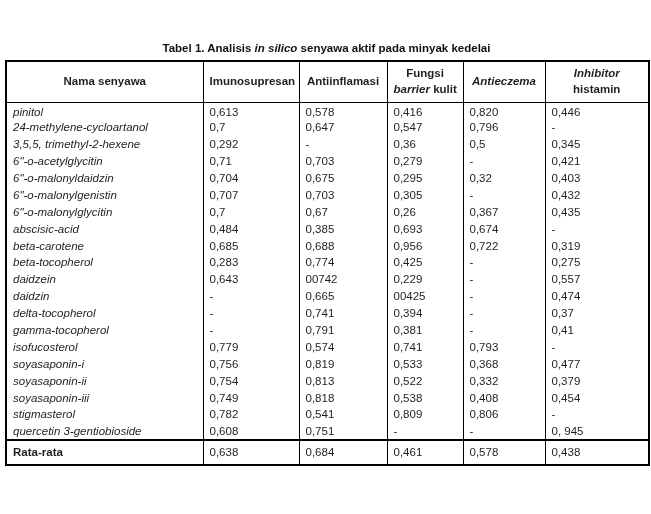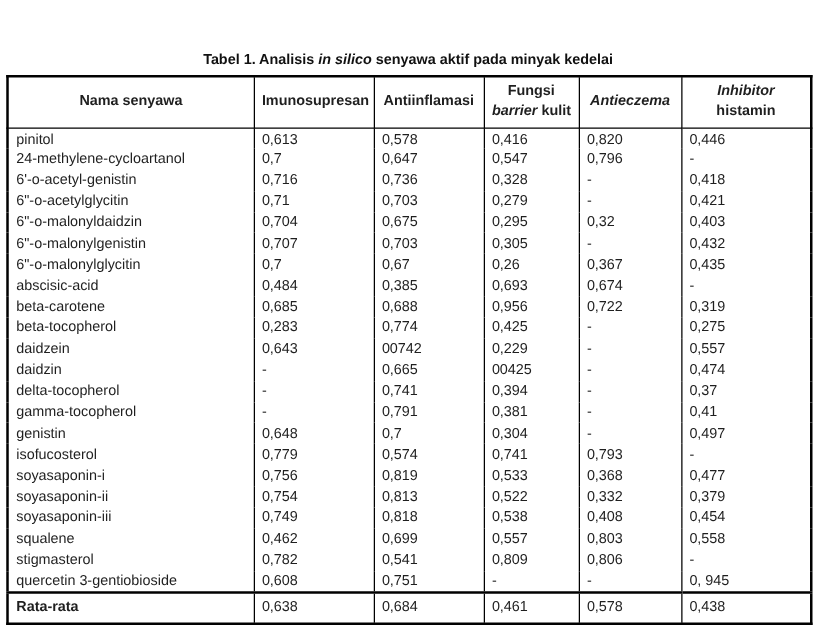--- a/index.html
+++ b/index.html
@@ -48,21 +48,21 @@
   thead th {
     height: 41px;
     font-weight: bold;
     text-align: center;
     border-bottom: 1px solid #000;
     line-height: 1.35;
   }
   thead th.first { text-align: center; }
   tbody td { height: 16.9px; text-align: left; }
   tbody tr.first td { padding-top: 3px; }
-  td.name { }
+  td.name { font-style: italic; }
   tfoot td {
     border-top: 2px solid #000;
     height: 25px;
     text-align: left;
   }
   tfoot td.label { font-weight: bold; }
 </style>
 </head>
 <body>
 
@@ -112,26 +112,26 @@
         </tr>
         <tr>
           <td class="name">24-methylene-cycloartanol</td>
           <td>0,7</td>
           <td>0,647</td>
           <td>0,547</td>
           <td>0,796</td>
           <td>-</td>
         </tr>
         <tr>
-          <td class="name">6'-o-acetyl-genistin</td>
-          <td>0,716</td>
-          <td>0,736</td>
-          <td>0,328</td>
-          <td>-</td>
-          <td>0,418</td>
+          <td class="name">3,5,5, trimethyl-2-hexene</td>
+          <td>0,292</td>
+          <td>-</td>
+          <td>0,36</td>
+          <td>0,5</td>
+          <td>0,345</td>
         </tr>
         <tr>
           <td class="name">6"-o-acetylglycitin</td>
           <td>0,71</td>
           <td>0,703</td>
           <td>0,279</td>
           <td>-</td>
           <td>0,421</td>
         </tr>
         <tr>
@@ -208,28 +208,20 @@
         </tr>
         <tr>
           <td class="name">gamma-tocopherol</td>
           <td>-</td>
           <td>0,791</td>
           <td>0,381</td>
           <td>-</td>
           <td>0,41</td>
         </tr>
         <tr>
-          <td class="name">genistin</td>
-          <td>0,648</td>
-          <td>0,7</td>
-          <td>0,304</td>
-          <td>-</td>
-          <td>0,497</td>
-        </tr>
-        <tr>
           <td class="name">isofucosterol</td>
           <td>0,779</td>
           <td>0,574</td>
           <td>0,741</td>
           <td>0,793</td>
           <td>-</td>
         </tr>
         <tr>
           <td class="name">soyasaponin-i</td>
           <td>0,756</td>
@@ -248,28 +240,20 @@
         </tr>
         <tr>
           <td class="name">soyasaponin-iii</td>
           <td>0,749</td>
           <td>0,818</td>
           <td>0,538</td>
           <td>0,408</td>
           <td>0,454</td>
         </tr>
         <tr>
-          <td class="name">squalene</td>
-          <td>0,462</td>
-          <td>0,699</td>
-          <td>0,557</td>
-          <td>0,803</td>
-          <td>0,558</td>
-        </tr>
-        <tr>
           <td class="name">stigmasterol</td>
           <td>0,782</td>
           <td>0,541</td>
           <td>0,809</td>
           <td>0,806</td>
           <td>-</td>
         </tr>
         <tr>
           <td class="name">quercetin 3-gentiobioside</td>
           <td>0,608</td>

